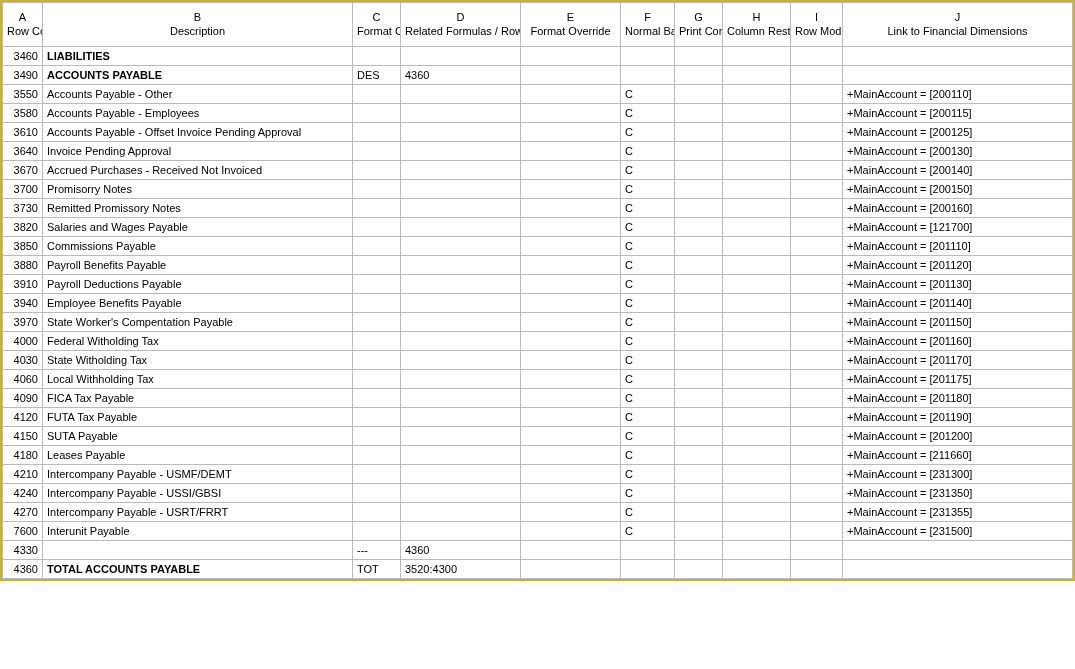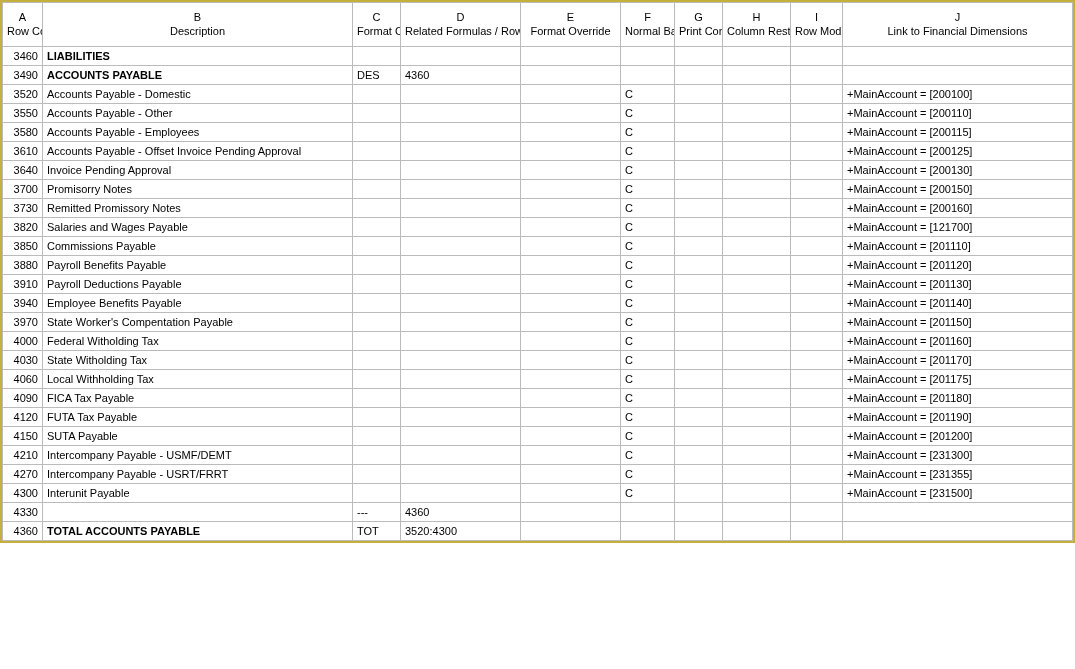--- a/index.html
+++ b/index.html
@@ -60,32 +60,20 @@
           <td class="col-c">DES</td>
           <td class="col-d">4360</td>
           <td class="col-e"></td>
           <td class="col-f"></td>
           <td class="col-g"></td>
           <td class="col-h"></td>
           <td class="col-i"></td>
           <td class="col-j"></td>
         </tr>
         <tr>
-          <td class="col-a">3520</td>
-          <td class="col-b">Accounts Payable - Domestic</td>
-          <td class="col-c"></td>
-          <td class="col-d"></td>
-          <td class="col-e"></td>
-          <td class="col-f">C</td>
-          <td class="col-g"></td>
-          <td class="col-h"></td>
-          <td class="col-i"></td>
-          <td class="col-j">+MainAccount = [200100]</td>
-        </tr>
-        <tr>
           <td class="col-a">3550</td>
           <td class="col-b">Accounts Payable - Other</td>
           <td class="col-c"></td>
           <td class="col-d"></td>
           <td class="col-e"></td>
           <td class="col-f">C</td>
           <td class="col-g"></td>
           <td class="col-h"></td>
           <td class="col-i"></td>
           <td class="col-j">+MainAccount = [200110]</td>
@@ -120,20 +108,32 @@
           <td class="col-c"></td>
           <td class="col-d"></td>
           <td class="col-e"></td>
           <td class="col-f">C</td>
           <td class="col-g"></td>
           <td class="col-h"></td>
           <td class="col-i"></td>
           <td class="col-j">+MainAccount = [200130]</td>
         </tr>
         <tr>
+          <td class="col-a">3670</td>
+          <td class="col-b">Accrued Purchases - Received Not Invoiced</td>
+          <td class="col-c"></td>
+          <td class="col-d"></td>
+          <td class="col-e"></td>
+          <td class="col-f">C</td>
+          <td class="col-g"></td>
+          <td class="col-h"></td>
+          <td class="col-i"></td>
+          <td class="col-j">+MainAccount = [200140]</td>
+        </tr>
+        <tr>
           <td class="col-a">3700</td>
           <td class="col-b">Promisorry Notes</td>
           <td class="col-c"></td>
           <td class="col-d"></td>
           <td class="col-e"></td>
           <td class="col-f">C</td>
           <td class="col-g"></td>
           <td class="col-h"></td>
           <td class="col-i"></td>
           <td class="col-j">+MainAccount = [200150]</td>
@@ -288,45 +288,69 @@
           <td class="col-c"></td>
           <td class="col-d"></td>
           <td class="col-e"></td>
           <td class="col-f">C</td>
           <td class="col-g"></td>
           <td class="col-h"></td>
           <td class="col-i"></td>
           <td class="col-j">+MainAccount = [201200]</td>
         </tr>
         <tr>
+          <td class="col-a">4180</td>
+          <td class="col-b">Leases Payable</td>
+          <td class="col-c"></td>
+          <td class="col-d"></td>
+          <td class="col-e"></td>
+          <td class="col-f">C</td>
+          <td class="col-g"></td>
+          <td class="col-h"></td>
+          <td class="col-i"></td>
+          <td class="col-j">+MainAccount = [211660]</td>
+        </tr>
+        <tr>
           <td class="col-a">4210</td>
           <td class="col-b">Intercompany Payable - USMF/DEMT</td>
           <td class="col-c"></td>
           <td class="col-d"></td>
           <td class="col-e"></td>
           <td class="col-f">C</td>
           <td class="col-g"></td>
           <td class="col-h"></td>
           <td class="col-i"></td>
           <td class="col-j">+MainAccount = [231300]</td>
         </tr>
         <tr>
+          <td class="col-a">4240</td>
+          <td class="col-b">Intercompany Payable - USSI/GBSI</td>
+          <td class="col-c"></td>
+          <td class="col-d"></td>
+          <td class="col-e"></td>
+          <td class="col-f">C</td>
+          <td class="col-g"></td>
+          <td class="col-h"></td>
+          <td class="col-i"></td>
+          <td class="col-j">+MainAccount = [231350]</td>
+        </tr>
+        <tr>
           <td class="col-a">4270</td>
           <td class="col-b">Intercompany Payable - USRT/FRRT</td>
           <td class="col-c"></td>
           <td class="col-d"></td>
           <td class="col-e"></td>
           <td class="col-f">C</td>
           <td class="col-g"></td>
           <td class="col-h"></td>
           <td class="col-i"></td>
           <td class="col-j">+MainAccount = [231355]</td>
         </tr>
         <tr>
-          <td class="col-a">4300</td>
+          <td class="col-a">7600</td>
           <td class="col-b">Interunit Payable</td>
           <td class="col-c"></td>
           <td class="col-d"></td>
           <td class="col-e"></td>
           <td class="col-f">C</td>
           <td class="col-g"></td>
           <td class="col-h"></td>
           <td class="col-i"></td>
           <td class="col-j">+MainAccount = [231500]</td>
         </tr>

